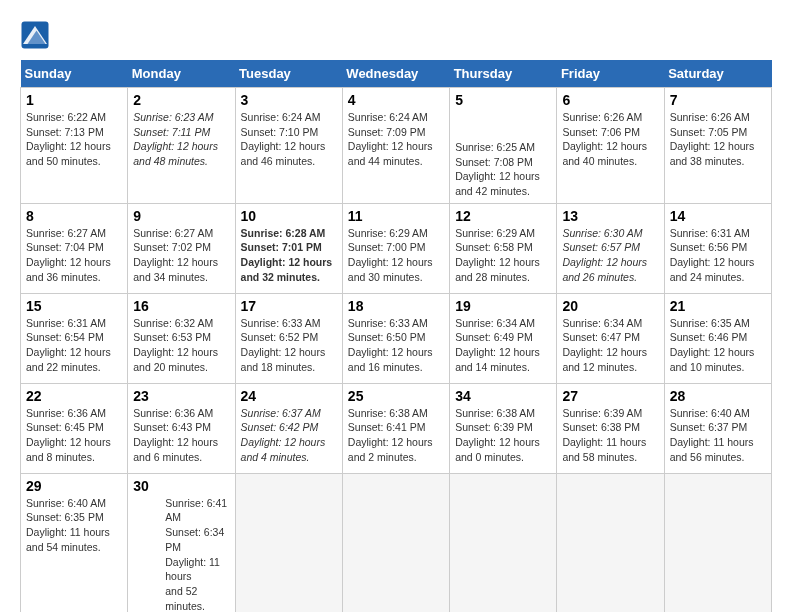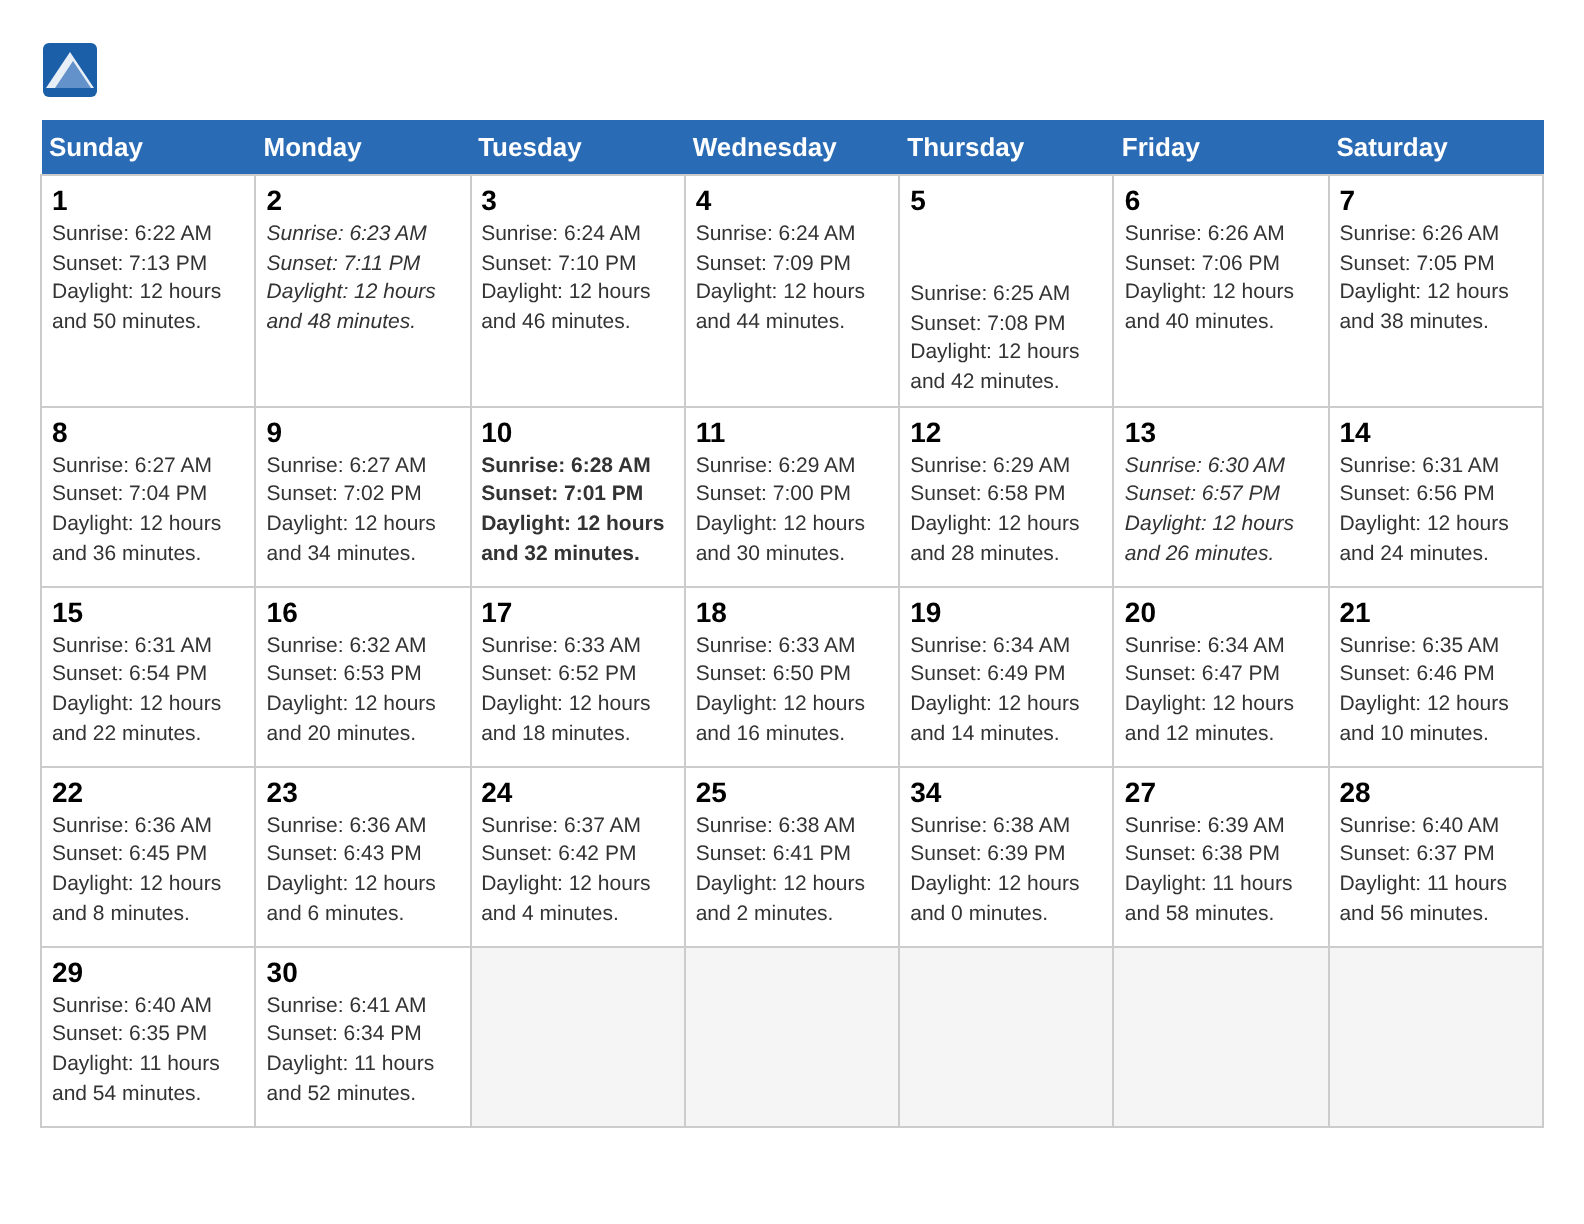--- a/index.html
+++ b/index.html
@@ -280,21 +280,21 @@
         </td>
         <td>
           <span class="day-number">23</span>
           <div class="day-info" style="white-space: pre-line;">Sunrise: 6:36 AM
 Sunset: 6:43 PM
 Daylight: 12 hours
 and 6 minutes.</div>
         </td>
         <td>
           <span class="day-number">24</span>
-          <div class="day-info" style="white-space: pre-line;">Sunrise: 6:37 AM
+          <div class="day-info" style="white-space: pre-line; font-style: italic;">Sunrise: 6:37 AM
 Sunset: 6:42 PM
 Daylight: 12 hours
 and 4 minutes.</div>
         </td>
         <td>
           <span class="day-number">25</span>
           <div class="day-info" style="white-space: pre-line;">Sunrise: 6:38 AM
 Sunset: 6:41 PM
 Daylight: 12 hours
 and 2 minutes.</div>
@@ -324,21 +324,21 @@
       <tr>
         <td>
           <span class="day-number">29</span>
           <div class="day-info" style="white-space: pre-line;">Sunrise: 6:40 AM
 Sunset: 6:35 PM
 Daylight: 11 hours
 and 54 minutes.</div>
         </td>
         <td>
           <span class="day-number">30</span>
-          <div class="day-info" style="white-space: pre-line;">Sunrise: 6:41 AM
+          <div class="day-info" style="white-space: pre-line; margin-left: 32px;">Sunrise: 6:41 AM
 Sunset: 6:34 PM
 Daylight: 11 hours
 and 52 minutes.</div>
         </td>
         <td class="empty"></td>
         <td class="empty"></td>
         <td class="empty"></td>
         <td class="empty"></td>
         <td class="empty"></td>
       </tr>

